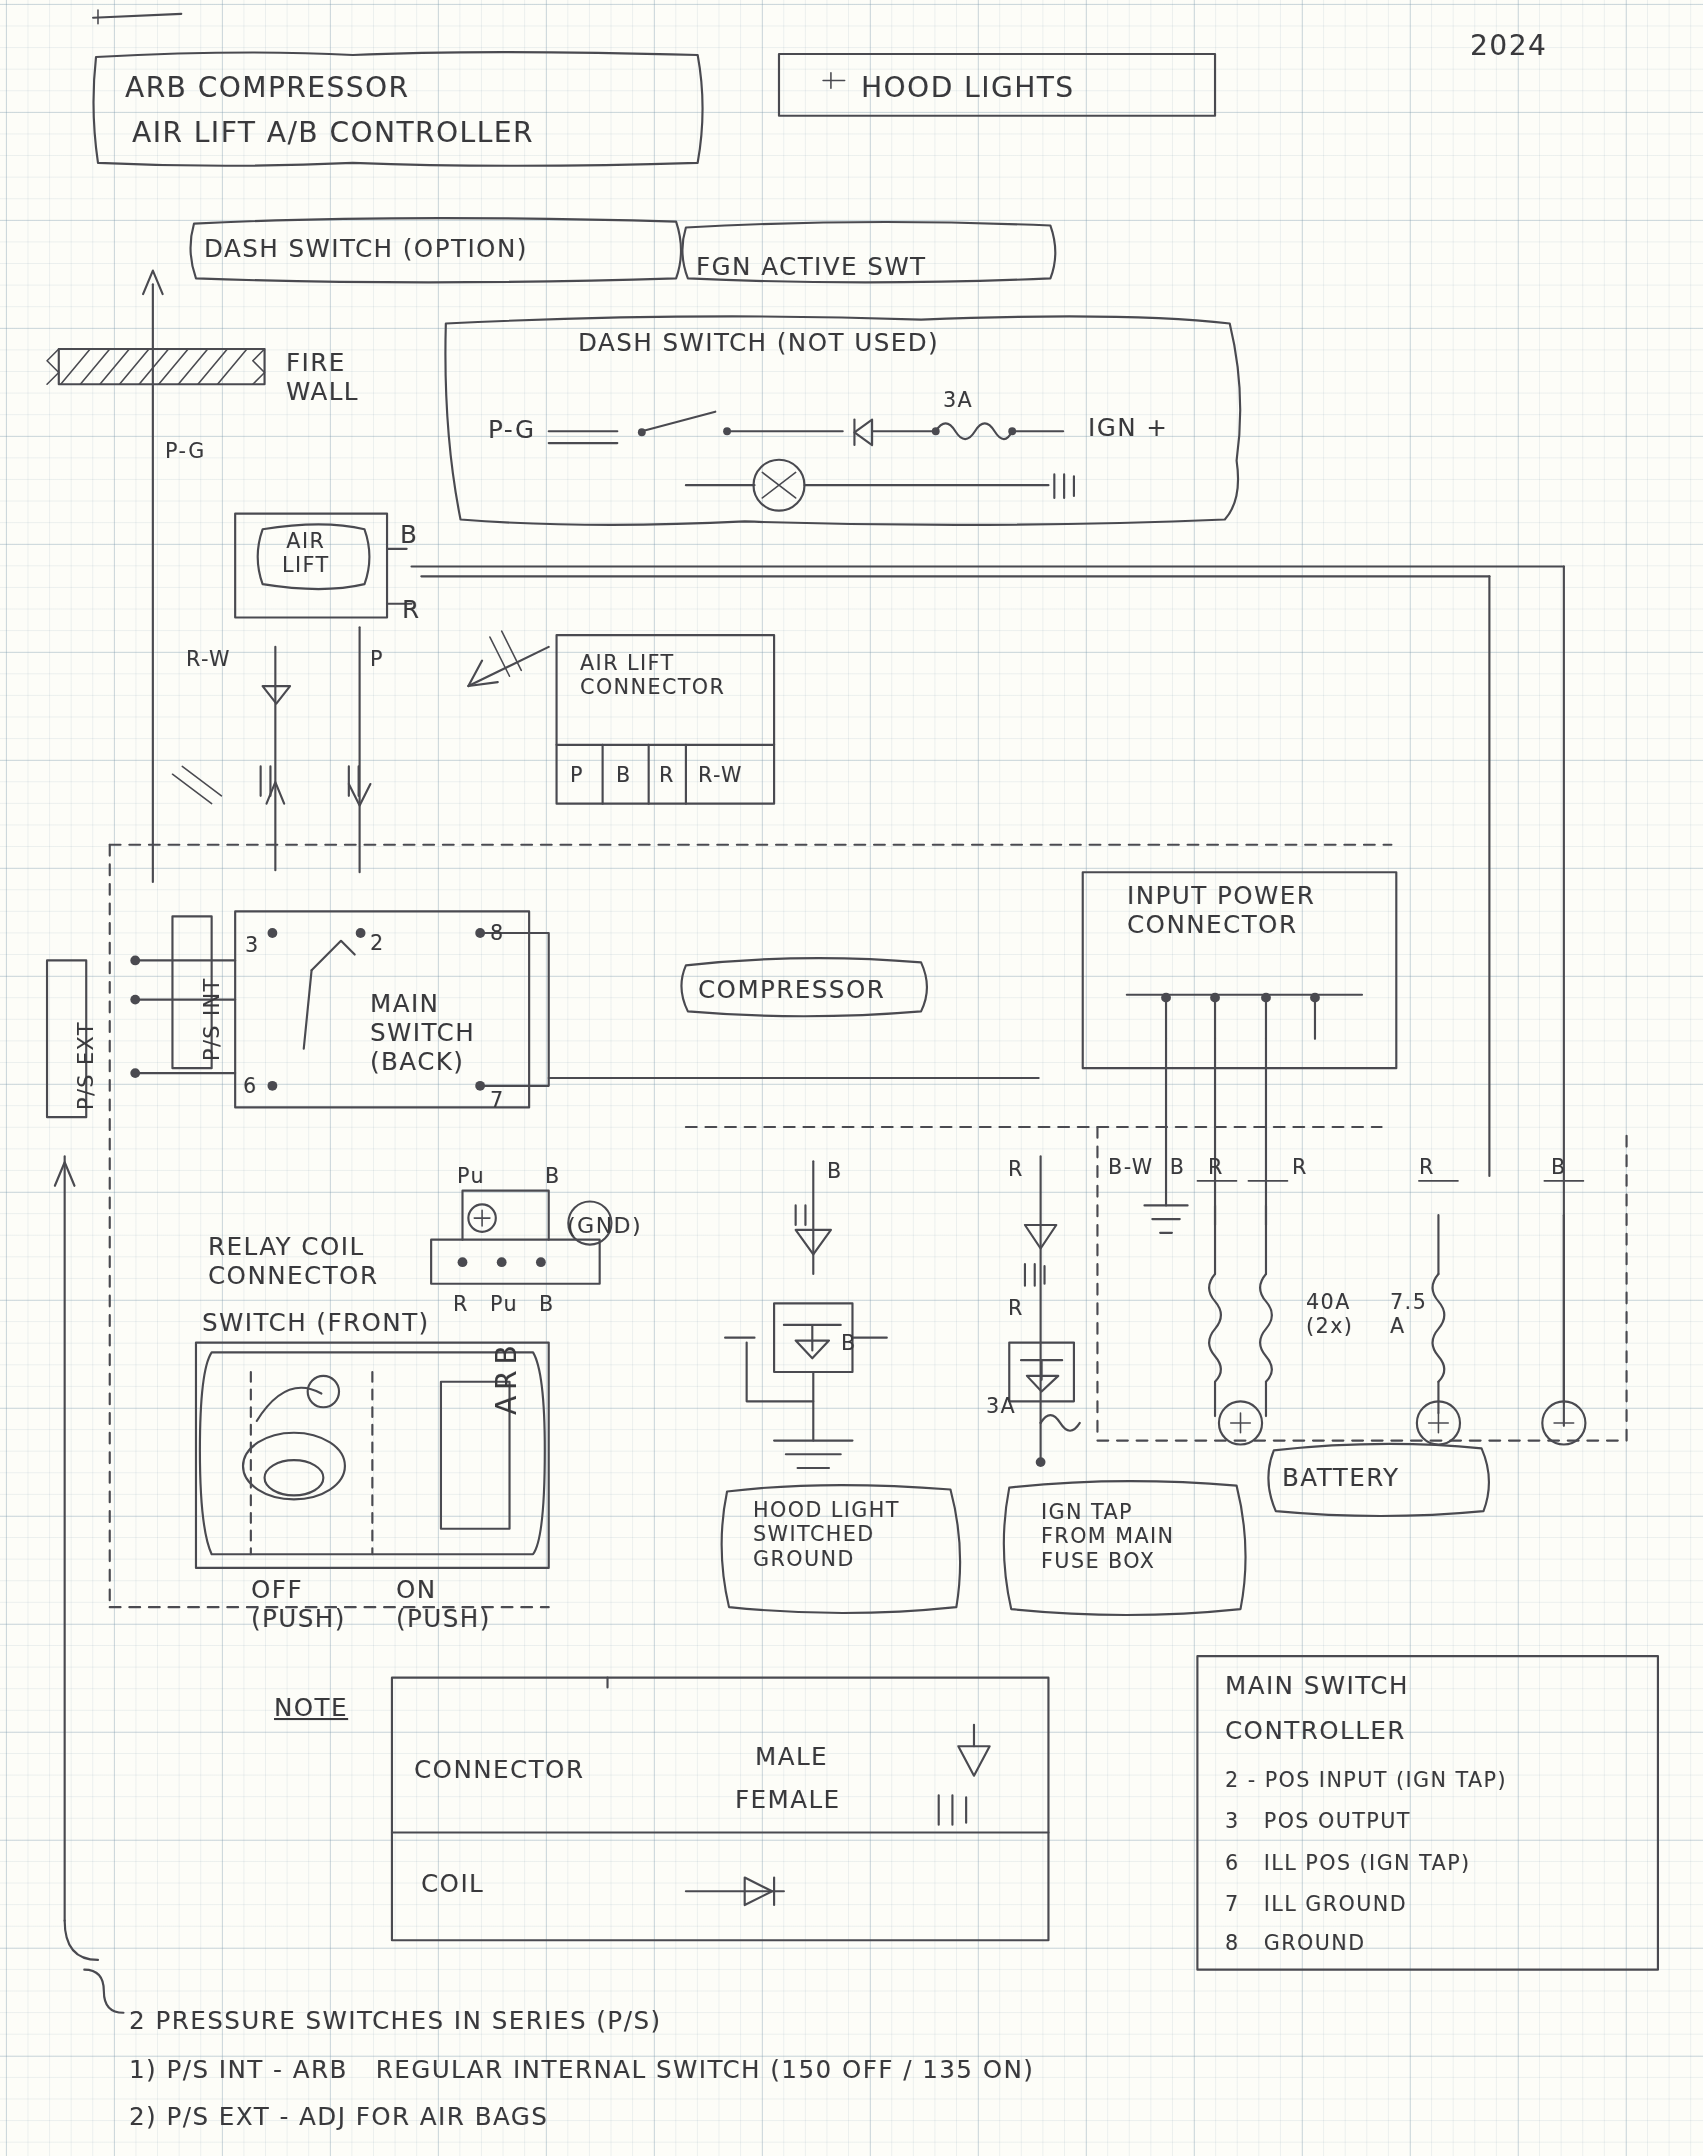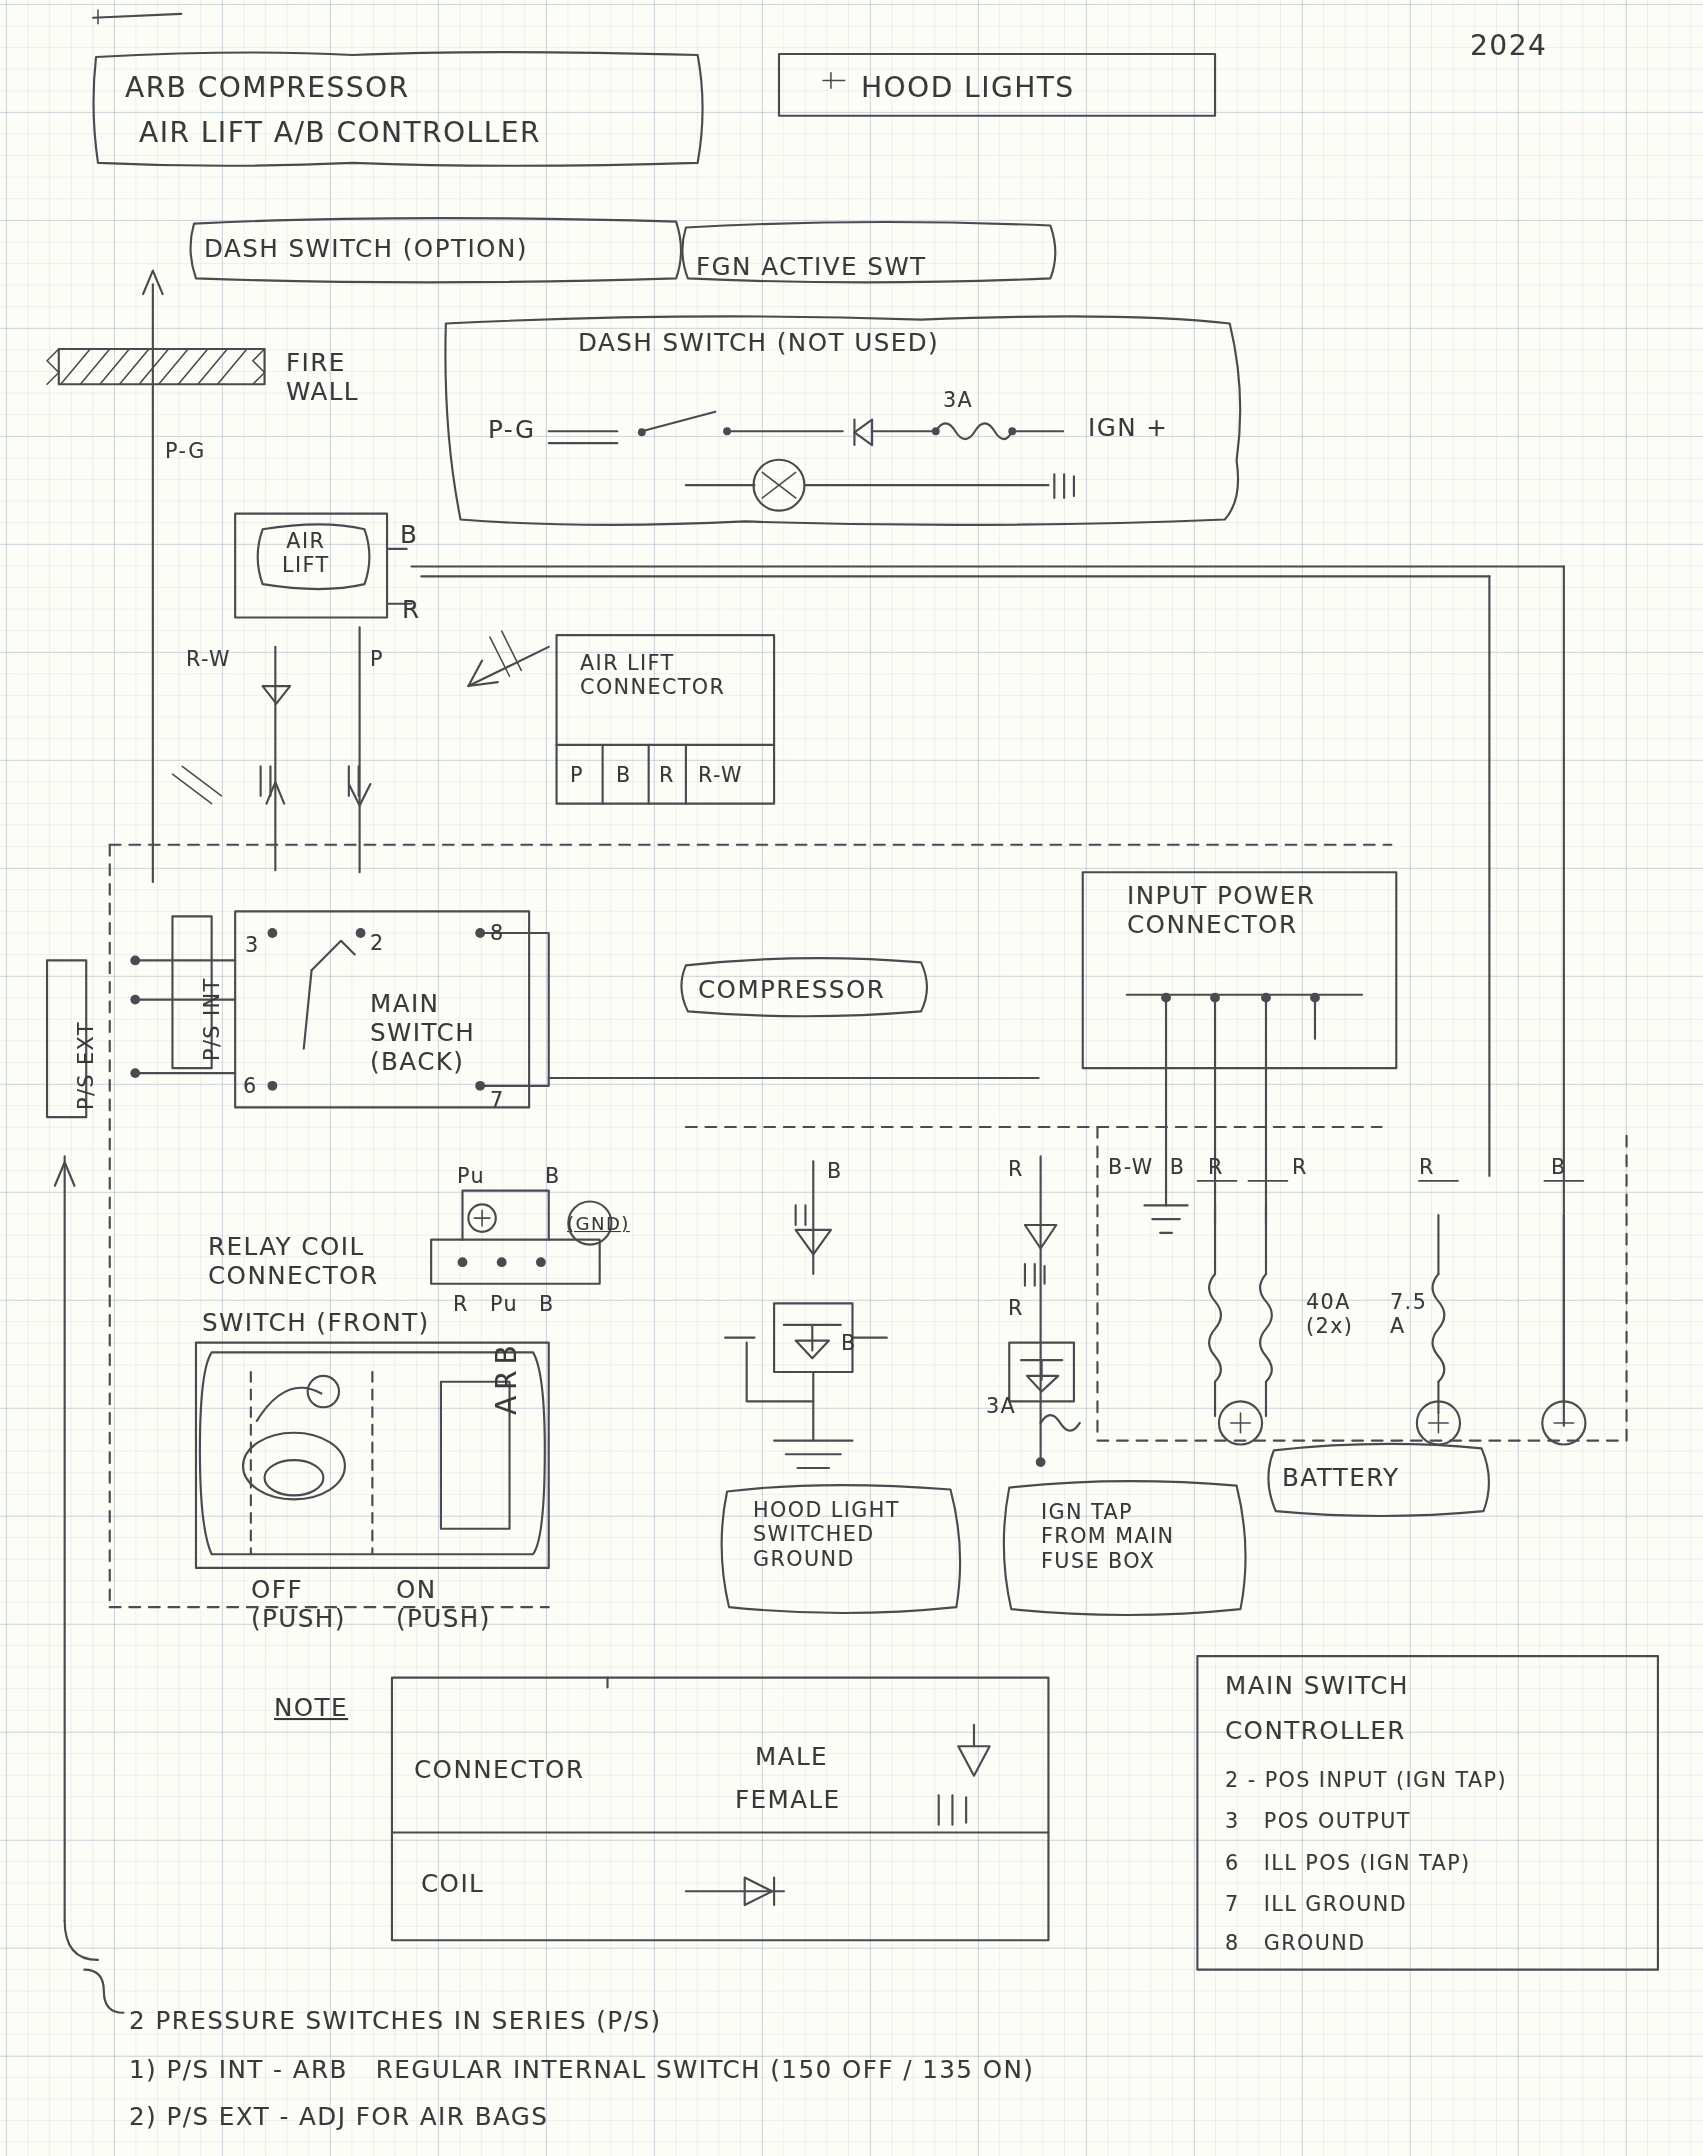--- a/index.html
+++ b/index.html
@@ -27,21 +27,21 @@
     position:absolute;
     color:#39393c;
     font-family:"DejaVu Sans", sans-serif;
     letter-spacing:1.5px;
     white-space:pre;
     line-height:1.18;
     font-weight:500;
     text-shadow:0.4px 0.3px 0 rgba(80,80,90,.30);
   }
   .hand{ font-family:"DejaVu Sans", sans-serif; }
-  .sm{font-size:18px;text-decoration:underline;}
+  .sm{font-size:22px;}
   .md{font-size:20.6px;}
   .lg{font-size:24.5px;}
   .xl{font-size:28px;}
   .rot{transform:rotate(-90deg);transform-origin:left top;}
   svg{position:absolute;left:0;top:0;}
   .pencil{stroke:#4a4a50;fill:none;stroke-linecap:round;stroke-linejoin:round;}
   .thin{stroke-width:1.6;}
   .med{stroke-width:2.2;}
   .dash{stroke-dasharray:11 9;}
   .fillnode{fill:#4a4a50;}
@@ -259,21 +259,21 @@
   <path class="pencil med" d="M790 1916 L790 1944"></path>
 
   <path class="pencil med" d="M1222 1690 L1692 1690 L1692 2010 L1222 2010 Z"></path>
 
   <path class="pencil med" d="M86 2010 q20 0 20 22 q0 22 20 22"></path>
 </svg>
 
 <div class="lbl xl hand" style="left:1470px;top:29px;">2024</div>
 
 <div class="lbl xl hand" style="left:125px;top:71px;">ARB COMPRESSOR</div>
-<div class="lbl xl hand" style="left:139px;top:116px;">AIR LIFT A/B CONTROLLER</div>
+<div class="lbl xl hand" style="left:132px;top:116px;">AIR LIFT A/B CONTROLLER</div>
 <div class="lbl xl hand" style="left:861px;top:71px;">HOOD LIGHTS</div>
 
 <div class="lbl lg hand" style="left:204px;top:235px;">DASH SWITCH (OPTION)</div>
 <div class="lbl lg hand" style="left:696px;top:235px;margin-top:18px;">FGN ACTIVE SWT</div>
 <div class="lbl lg hand" style="left:578px;top:329px;">DASH SWITCH (NOT USED)</div>
 
 <div class="lbl lg hand" style="left:286px;top:349px;">FIRE
 WALL</div>
 <div class="lbl md hand" style="left:165px;top:439px;">P-G</div>
 <div class="lbl lg hand" style="left:488px;top:416px;">P-G</div>

